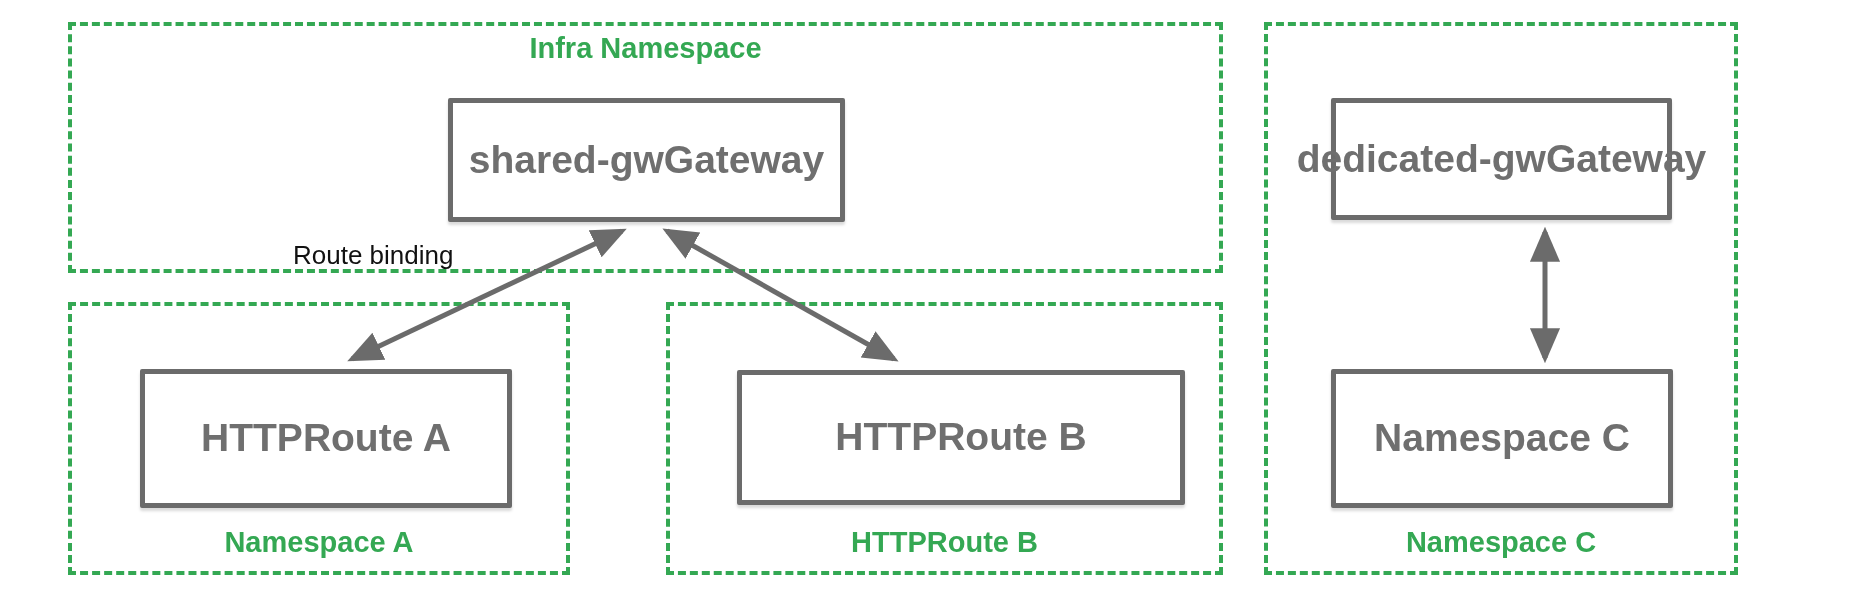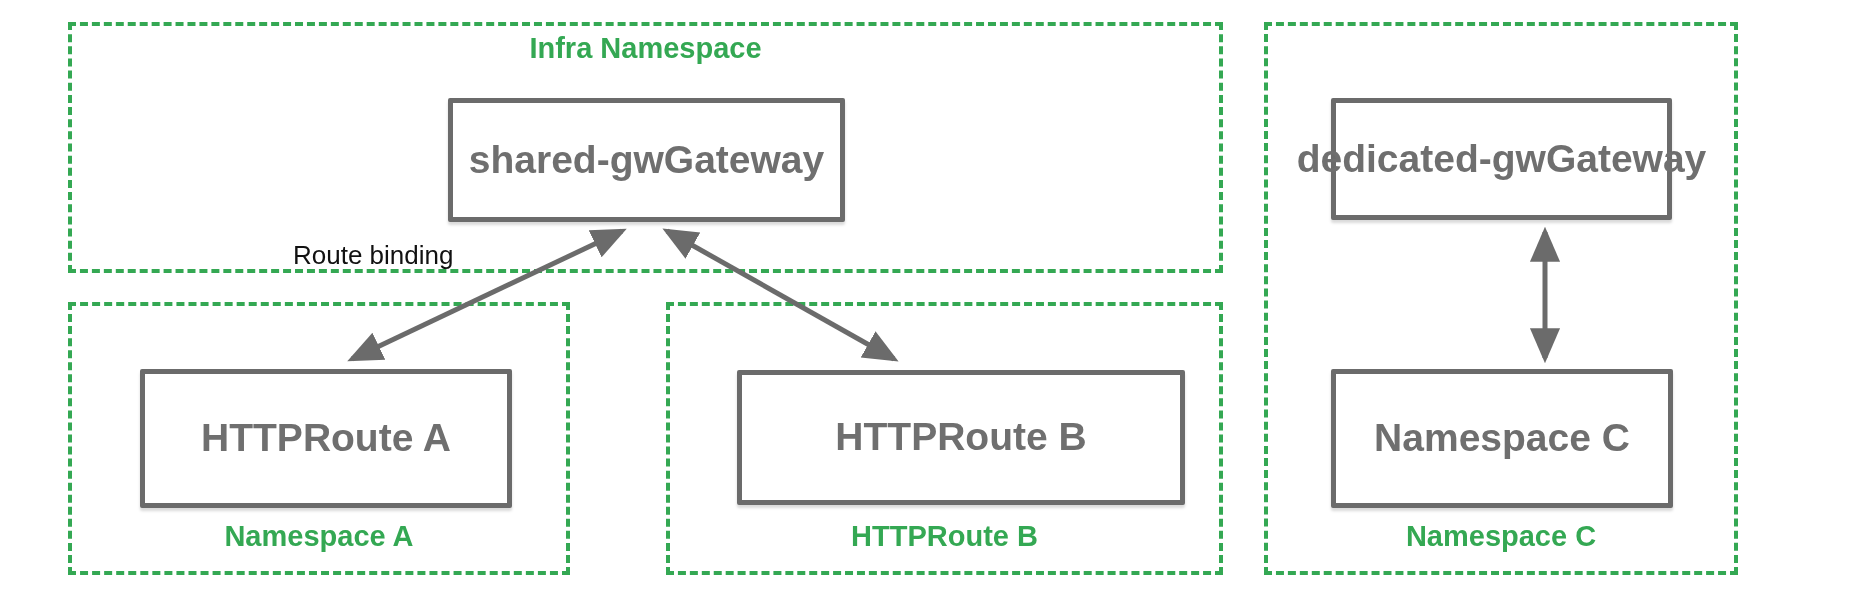--- a/index.html
+++ b/index.html
@@ -29,21 +29,21 @@
     position: absolute;
     left: 0; right: 0;
     text-align: center;
     color: #34a853;
     font-weight: 700;
     font-size: 29px;
     line-height: 1;
     white-space: nowrap;
   }
   .ns-label.at-top    { top: 8px; }
-  .ns-label.at-bottom { bottom: 20px; margin-top: 37px; }
+  .ns-label.at-bottom { bottom: 14px; margin-top: 37px; }
   
   .node {
     position: absolute;
     box-sizing: border-box;
     border: 5px solid #6b6b6b;
     border-radius: 2px;
     background: #ffffff;
     display: flex;
     flex-direction: row;
     align-items: center;

